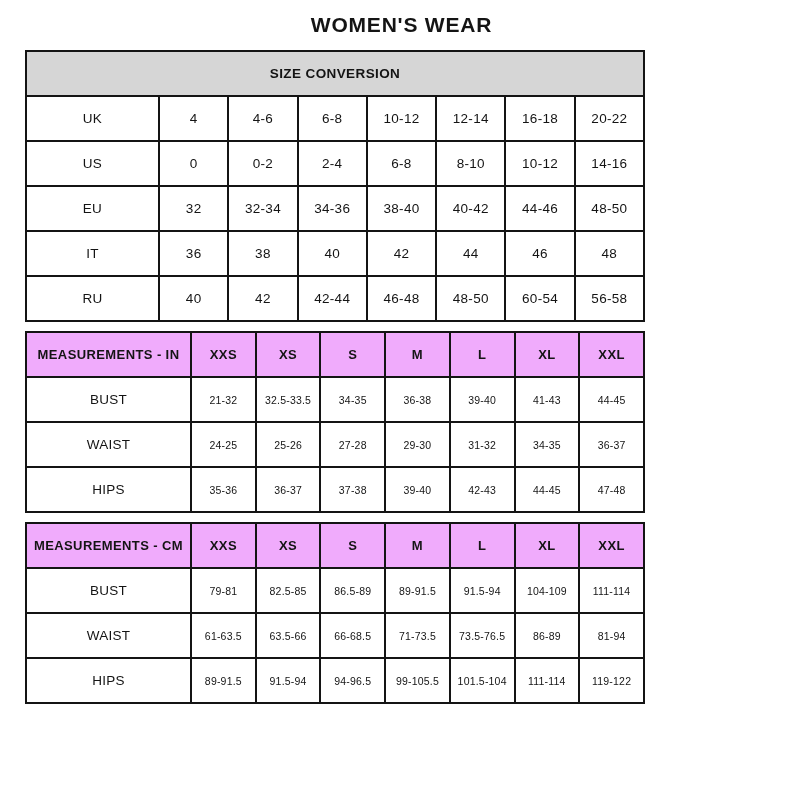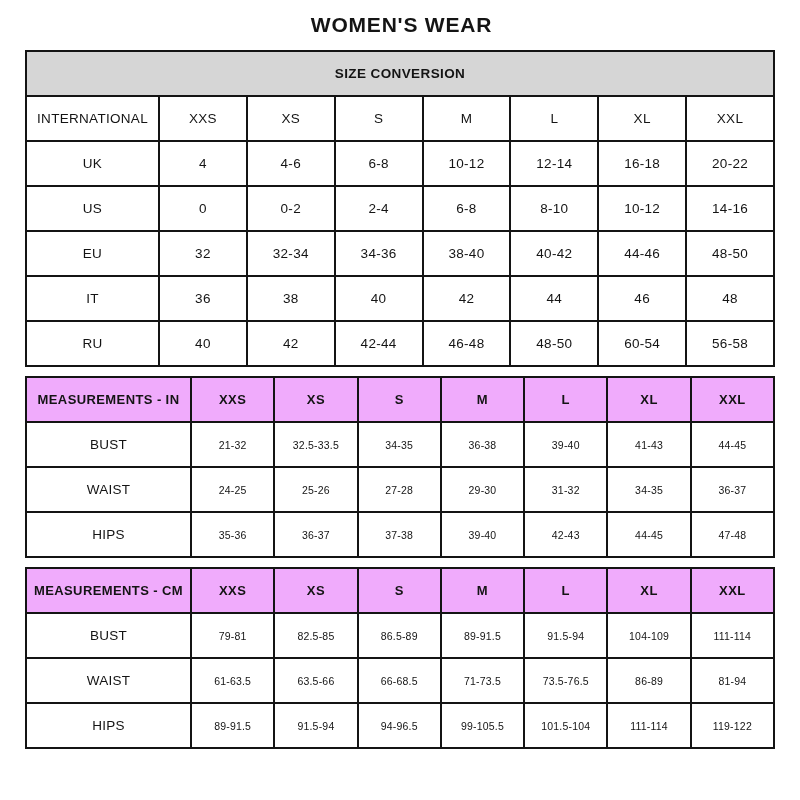--- a/index.html
+++ b/index.html
@@ -11,21 +11,21 @@
   }
   .page { padding: 11px 22px 0 25px; }
   .page-title {
     text-align: center;
     font-size: 21px;
     font-weight: 700;
     letter-spacing: 0.8px;
     margin: 2px 0 13px 0;
   }
   table {
-    width: 750px;
+    width: 620px;
     border-collapse: collapse;
     table-layout: fixed;
     margin-bottom: 9px;
   }
   td {
     border: 2px solid #141414;
     text-align: center;
     vertical-align: middle;
     height: 45px;
     font-size: 13.5px;
@@ -57,30 +57,20 @@
   <h1 class="page-title">WOMEN'S WEAR</h1>
 
   <table>
     <colgroup>
         <col style="width:133px">
         <col span="7">
       </colgroup>
     <tbody>
         <tr>
       <td colspan="8" class="band">SIZE CONVERSION</td>
-    </tr>
-    <tr>
-      <td>INTERNATIONAL</td>
-      <td>XXS</td>
-      <td>XS</td>
-      <td>S</td>
-      <td>M</td>
-      <td>L</td>
-      <td>XL</td>
-      <td>XXL</td>
     </tr>
     <tr>
       <td>UK</td>
       <td>4</td>
       <td>4-6</td>
       <td>6-8</td>
       <td>10-12</td>
       <td>12-14</td>
       <td>16-18</td>
       <td>20-22</td>

